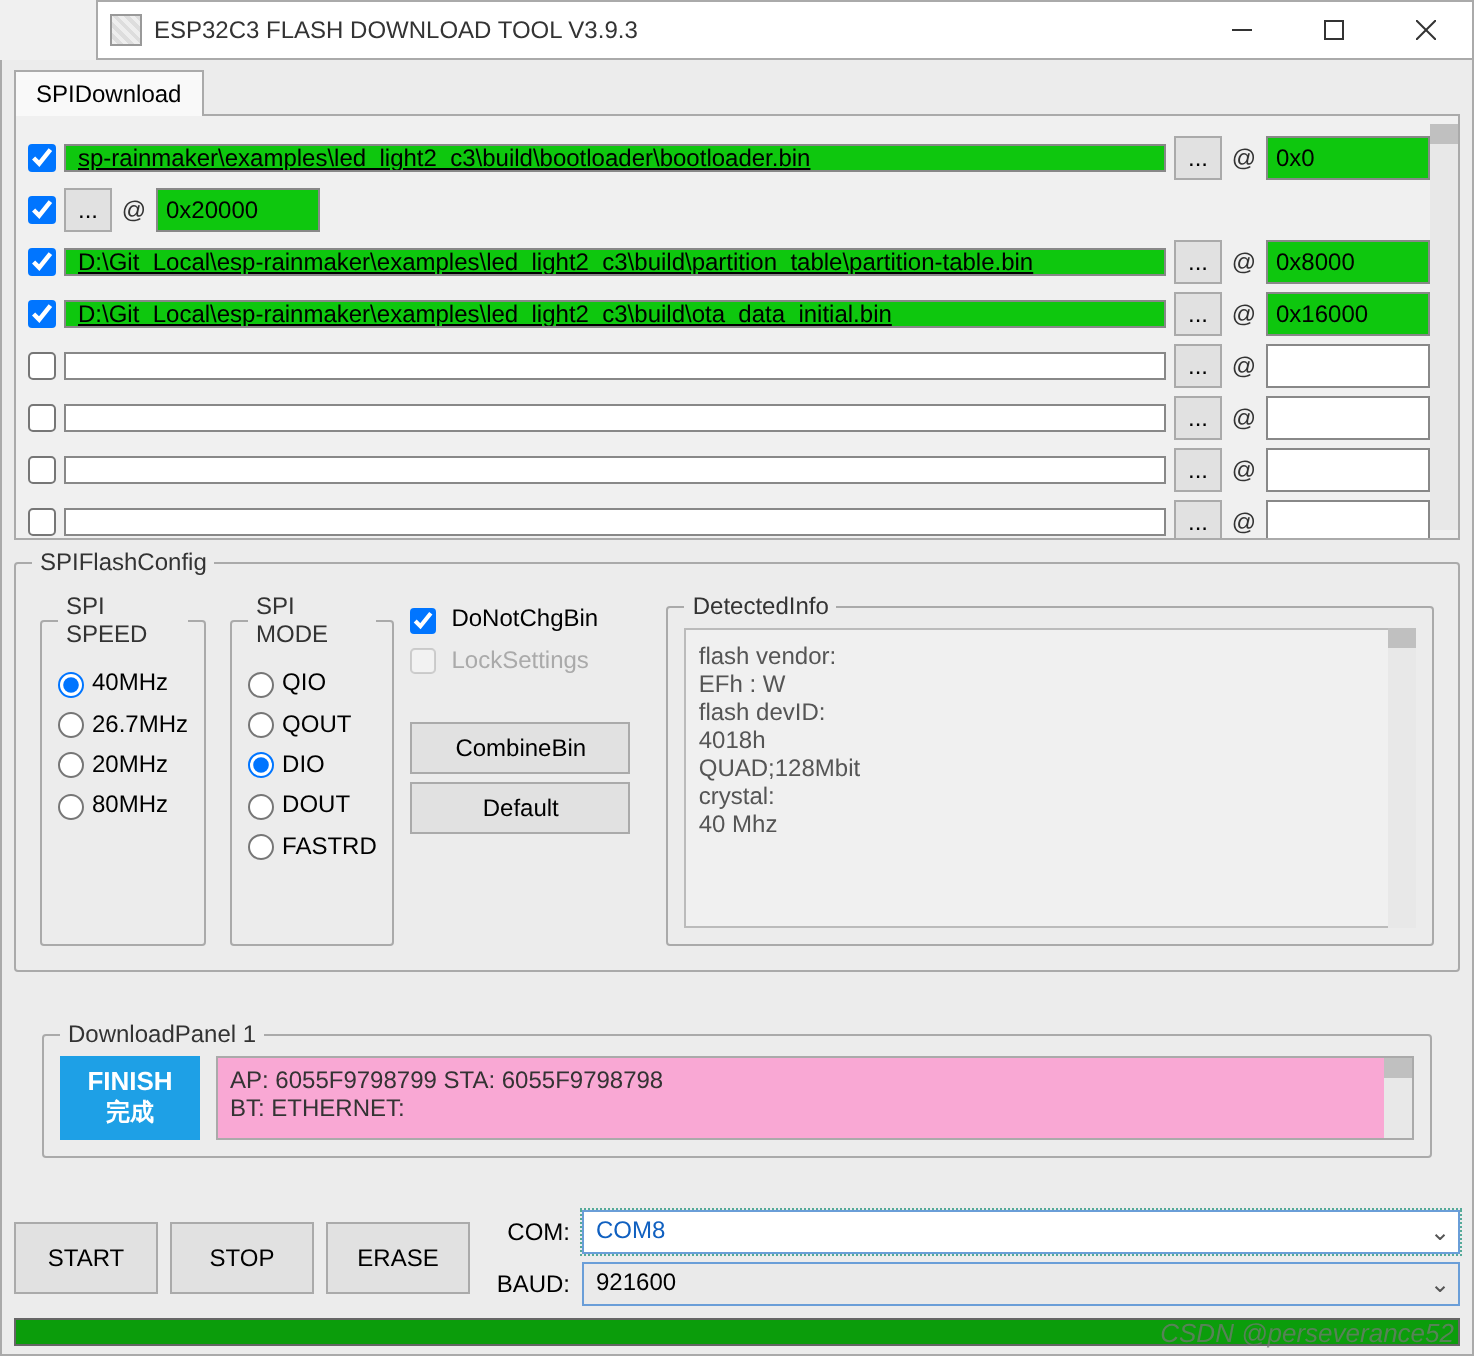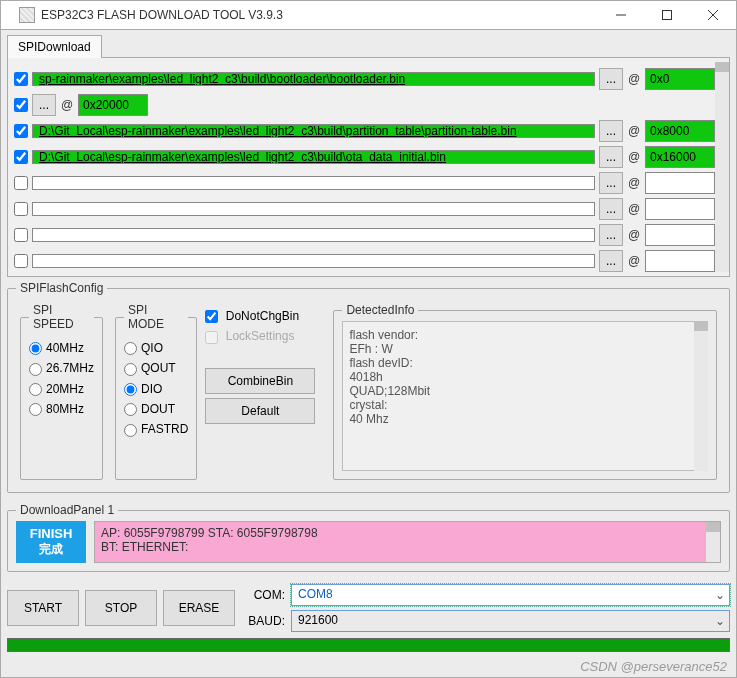--- a/index.html
+++ b/index.html
@@ -1,47 +1,47 @@
 <!DOCTYPE html>
 <html><head>
   <meta charset="utf-8">
   <style>
     * { box-sizing: border-box; margin: 0; padding: 0; font-family: "Microsoft YaHei", Segoe UI, sans-serif; font-size: 12px; }
     body { background: #f0f0f0; width: 737px; height: 678px; overflow: hidden; }
-    .titlebar { height: 30px; background: #fff; border: 1px solid #aaa; display: flex; align-items: center; padding-left: 18px; }
+    .titlebar { height: 30px; background: #fff; border: 1px solid #aaa; display: flex; align-items: center; padding-left: 6px; margin-left: 48px; }
     .titlebar .icon-slot { width: 16px; height: 16px; border: 1px solid #999; background: repeating-linear-gradient(45deg,#eee,#eee 2px,#ddd 2px,#ddd 4px); margin-right: 6px; }
     .titlebar .title { flex: 1; color: #333; }
     .winbtns { display: flex; }
     .winbtn { width: 46px; height: 28px; display: flex; align-items: center; justify-content: center; color: #333; }
     .app-body { border: 1px solid #aaa; border-top: none; height: calc(678px - 30px); background: #ececec; display: flex; flex-direction: column; }
     .tabs { padding: 4px 6px 0 6px; }
     .tab { display: inline-block; background: #f9f9f9; border: 1px solid #aaa; border-bottom: none; padding: 4px 10px; position: relative; top: 1px; z-index: 2; }
     .tab-pane { border: 1px solid #aaa; margin: 0 6px; background: #f0f0f0; padding: 6px 14px 6px 6px; position: relative; }
     .dl-rows { border: 0; }
     .row { display: flex; align-items: center; margin: 4px 0; gap: 4px; }
     .chk { width: 14px; height: 14px; }
     .pathbox { flex: 1; height: 14px; border: 1px solid #888; padding: 2px 6px; background: #fff; text-decoration: underline; }
     .pathbox.ok { background: #0ec70e; color: #000; }
     .browse { width: 24px; height: 22px; border: 1px solid #aaa; background: #e1e1e1; text-align: center; line-height: 18px; }
     .at { width: 14px; text-align: center; color: #333; }
-    .addr { width: 70px; height: 22px; border: 1px solid #888; background: #fff; padding: 2px 4px; }
+    .addr { width: 82px; height: 22px; border: 1px solid #888; background: #fff; padding: 2px 4px; }
     .addr.ok { background: #0ec70e; }
     .vscroll { position: absolute; right: 0px; top: 4px; bottom: 4px; width: 14px; background: #e8e8e8; }
     .vscroll .thumb { position: absolute; top: 0; width: 100%; height: 10px; background: #c0c0c0; }
     fieldset { border: 1px solid #aaa; border-radius: 2px; margin: 4px; padding: 4px 8px 8px 8px; }
     legend { padding: 0 4px; color: #333; }
     .config-row { display: flex; gap: 4px; align-items: stretch; }
     .radio-col label, .cb-col label { display: block; margin: 6px 0; white-space: nowrap; }
     .radio-col input, .cb-col input { margin-right: 4px; vertical-align: middle; }
     .midbtns { display: flex; flex-direction: column; gap: 4px; margin-top: 24px; }
     .bigbtn { width: 110px; height: 26px; border: 1px solid #aaa; background: #e1e1e1; }
     .detected { flex: 1; }
     .detected .box { border: 1px solid #bbb; background: #f0f0f0; height: 150px; padding: 6px; color: #555; position: relative; }
     .detected .box .vscroll { right: -1px; top: -1px; bottom: -1px; }
-    .dlpanel { margin: 6px; }
+    .dlpanel { margin: 20px; }
     .dl-content { display: flex; gap: 8px; align-items: flex-start; }
     .status-badge { width: 70px; height: 42px; background: #1ea0e6; color: #fff; display: flex; flex-direction: column; align-items: center; justify-content: center; font-weight: bold; }
     .status-badge .en { font-size: 13px; }
     .logbox { flex: 1; height: 42px; border: 1px solid #aaa; background: #f9a8d4; padding: 4px 6px; font-family: Consolas, monospace; font-size: 12px; color: #333; position: relative; overflow: hidden; }
     .logbox .vscroll { right: 0; top: 0; bottom: 0; }
     .btn-row { display: flex; gap: 6px; margin: 6px; align-items: center; }
     .ctrlbtn { width: 72px; height: 36px; border: 1px solid #aaa; background: #e1e1e1; }
     .combo-row { display: flex; align-items: center; gap: 6px; flex: 1; }
     .combo-lbl { width: 44px; text-align: right; }
     .combo { flex: 1; height: 22px; border: 1px solid #6a9ed8; background: #fff; padding: 2px 6px; position: relative; }

